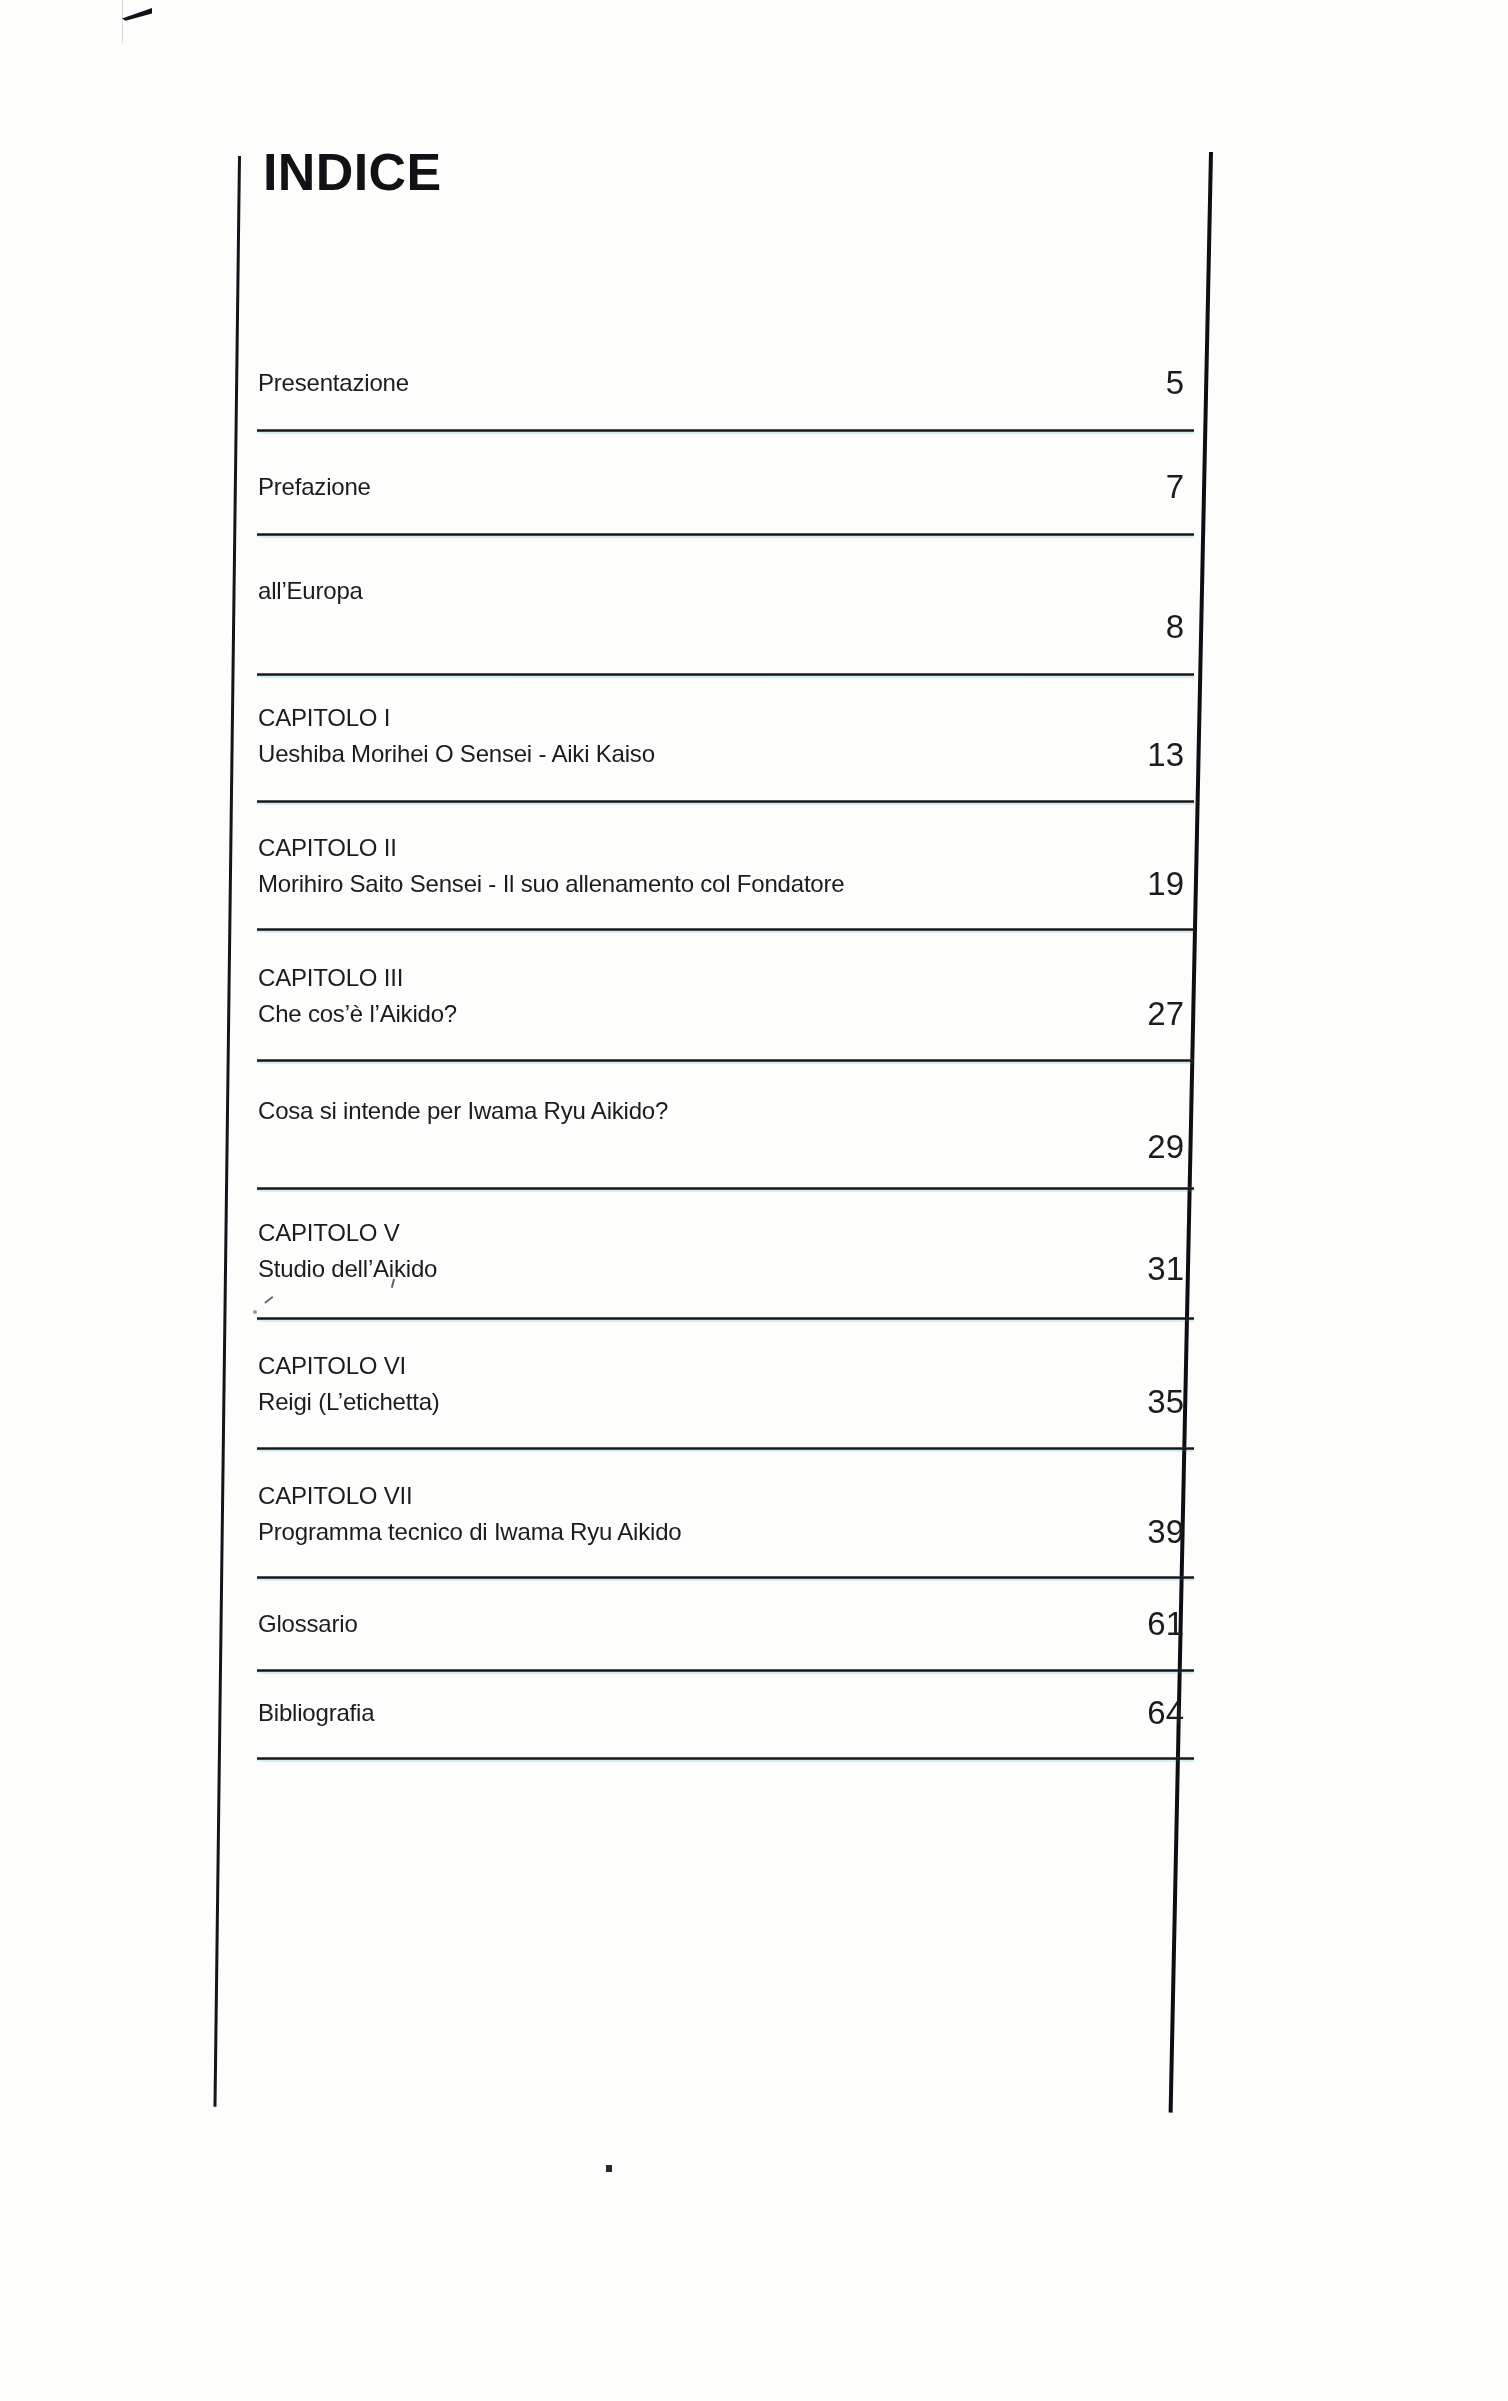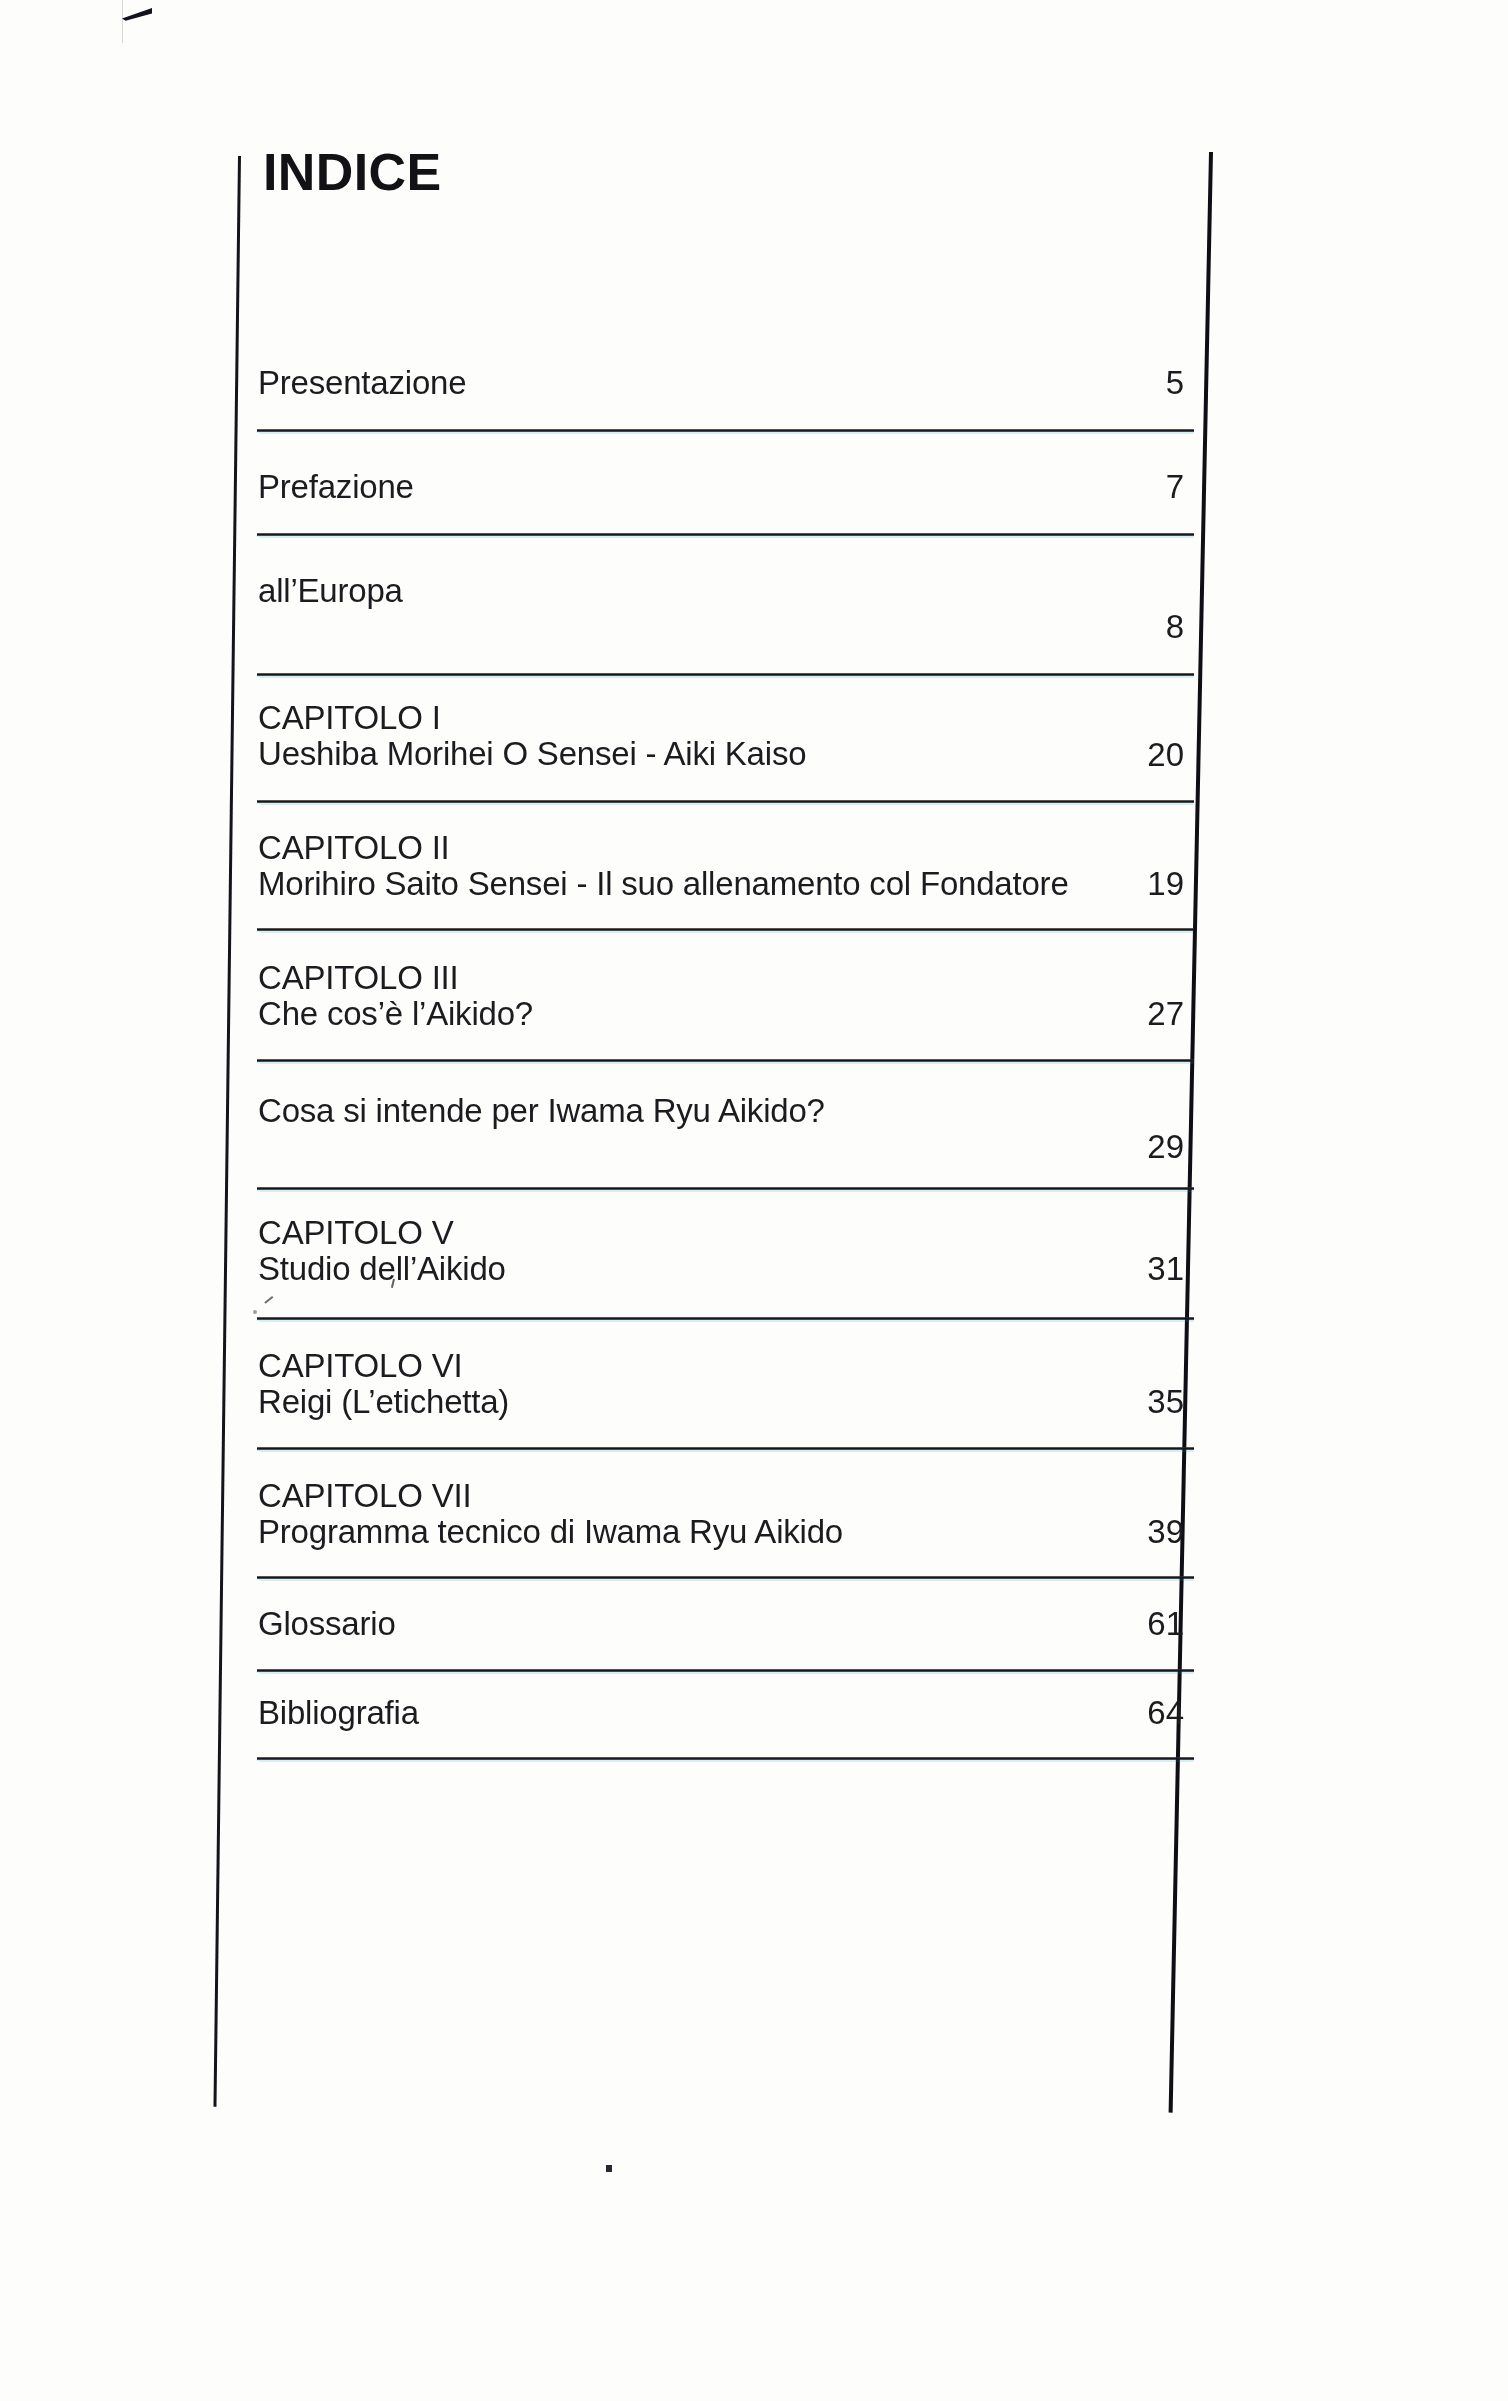--- a/index.html
+++ b/index.html
@@ -27,21 +27,21 @@
   #crease{position:absolute;left:122px;top:0;width:0.8px;height:43px;background:#c9c9c6;opacity:.7;}
   
   #title{
     position:absolute;left:263px;top:151px;
     font-size:52px;font-weight:bold;color:#121216;
     letter-spacing:0.4px;line-height:43px;white-space:nowrap;
   }
   
   .entry-title{
     position:absolute;left:258px;
-    font-size:33px;line-height:36px;color:#1c1c20;
+    font-size:24px;line-height:36px;color:#1c1c20;
     letter-spacing:-0.2px;white-space:nowrap;
   }
   .entry-page{
     position:absolute;left:1042px;width:142px;text-align:right;
     font-size:33px;line-height:36px;color:#1c1c20;
   }
   .rule{
     position:absolute;left:257px;width:937px;height:3.2px;
     background:linear-gradient(to bottom, rgba(130,85,25,.55) 0%, #17171b 30%, #17171b 70%, rgba(25,40,110,.55) 100%);
     box-shadow:0 1.6px 0.8px rgba(0,165,195,.16);
@@ -77,21 +77,21 @@
       <div class="rule" style="top: 533px;"></div>
       <div class="entry-title" style="top: 573px;">
         <div>all’Europa</div>
       </div>
       <div class="entry-page" style="top: 609px;">8</div>
       <div class="rule" style="top: 673px;"></div>
       <div class="entry-title" style="top: 700px;">
         <div>CAPITOLO I</div>
         <div>Ueshiba Morihei O Sensei - Aiki Kaiso</div>
       </div>
-      <div class="entry-page" style="top: 737px;">20</div>
+      <div class="entry-page" style="top: 737px;">13</div>
       <div class="rule" style="top: 800px;"></div>
       <div class="entry-title" style="top: 830px;">
         <div>CAPITOLO II</div>
         <div>Morihiro Saito Sensei - Il suo allenamento col Fondatore</div>
       </div>
       <div class="entry-page" style="top: 866px;">19</div>
       <div class="rule" style="top: 928px;"></div>
       <div class="entry-title" style="top: 960px;">
         <div>CAPITOLO III</div>
         <div>Che cos’è l’Aikido?</div>

